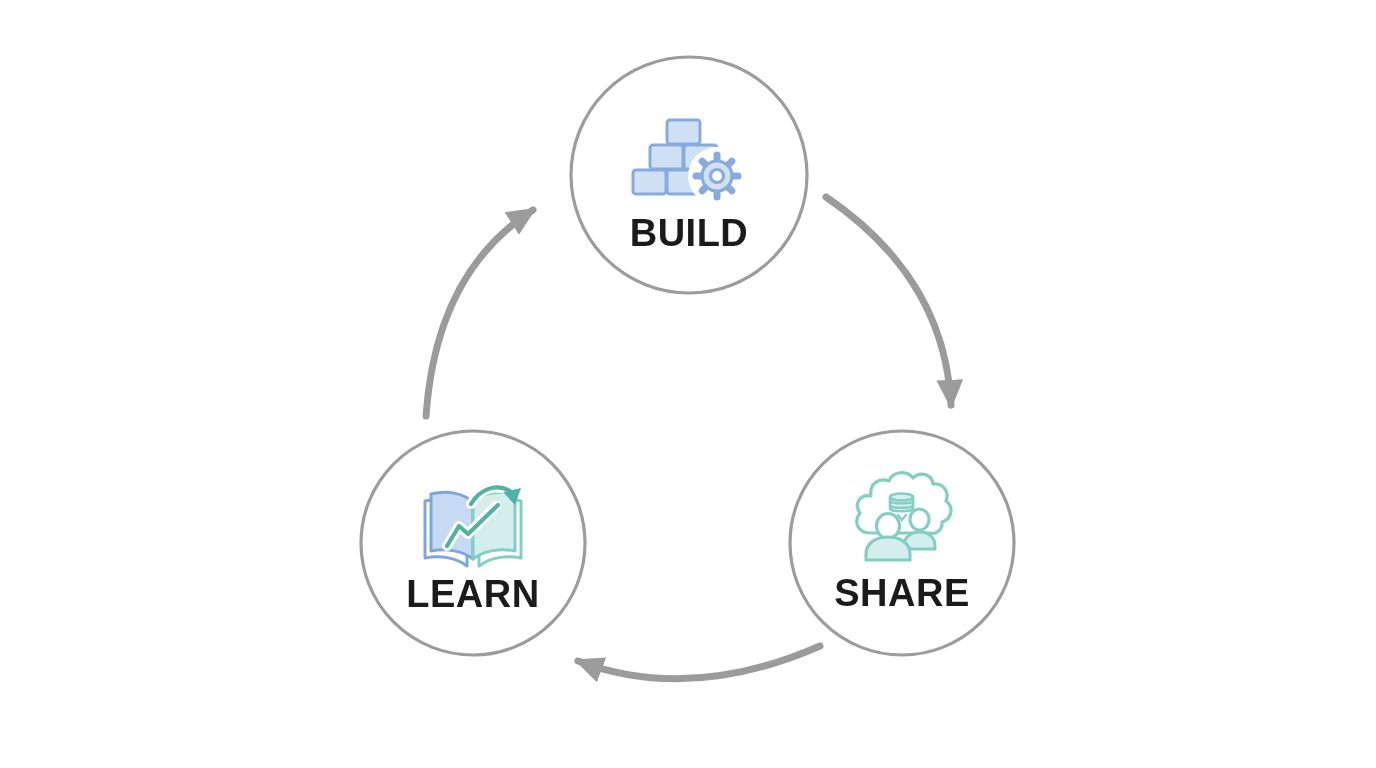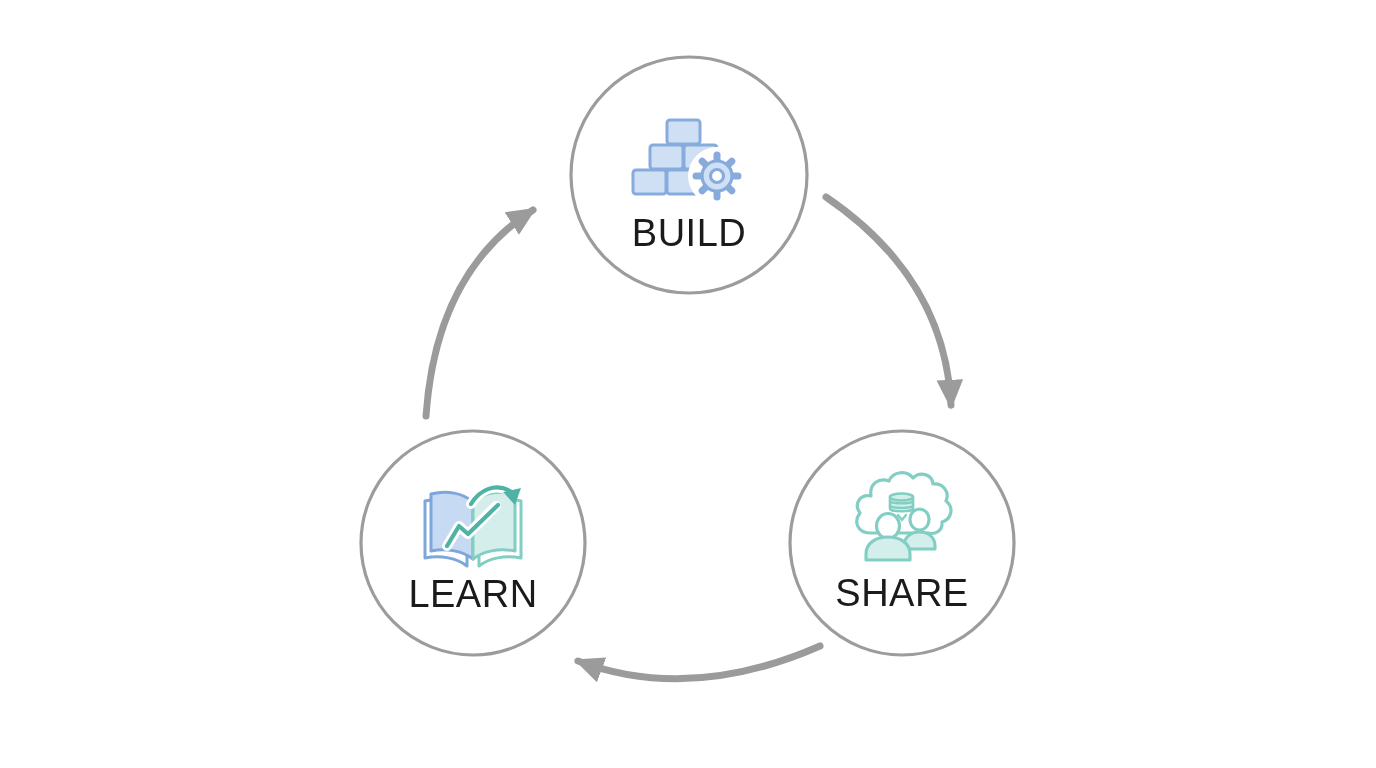--- a/index.html
+++ b/index.html
@@ -7,20 +7,21 @@
     padding: 0;
     background: #ffffff;
     font-family: "Liberation Sans", sans-serif;
   }
   .stage {
     position: relative;
     width: 1376px;
     height: 768px;
     background: var(--background, #ffffff);
     overflow: hidden;
+    font-weight: bold;
   }
   svg { display: block; }
 
   .node-circle {
     fill: #ffffff;
     stroke: var(--circle-stroke, #9c9c9c);
     stroke-width: 3.2;
   }
   .node-label {
     fill: var(--label-color, #1b1b1b);

